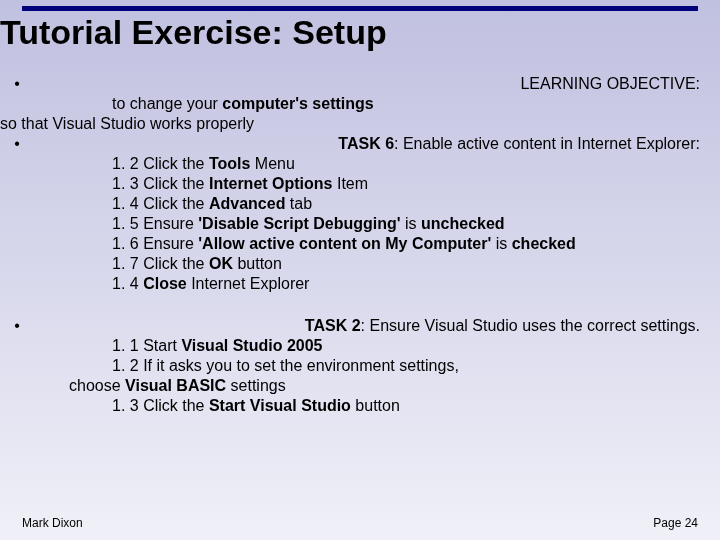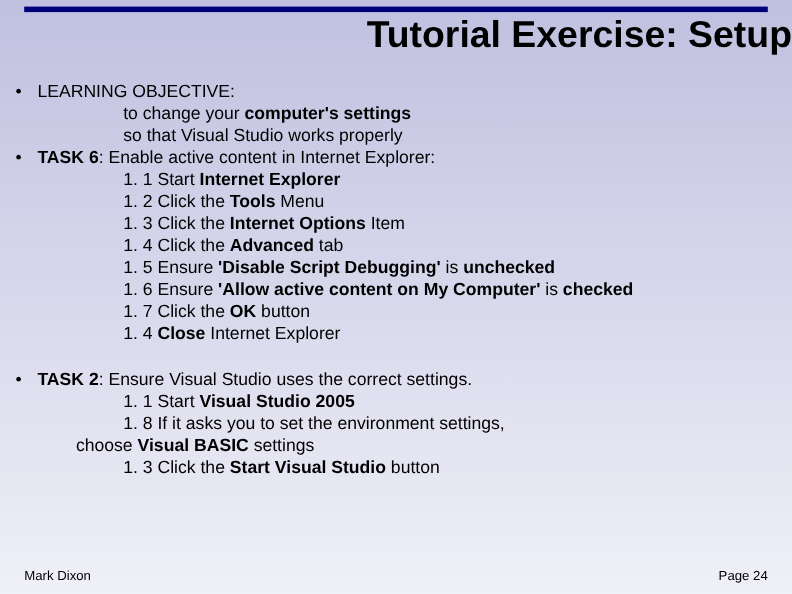--- a/index.html
+++ b/index.html
@@ -10,37 +10,37 @@
     font-family: Arial, Helvetica, sans-serif;
     position: relative;
     overflow: hidden;
   }
   .title-rule {
     height: 5px;
     background: #00007a;
     margin: 6px 22px 0 22px;
   }
   .title {
-    text-align: right;
+    text-align: left;
     font-size: 34px;
     font-weight: bold;
     color: #000;
     margin-top: 2px;
   }
   .content {
     margin: 22px 0 0 0;
     font-size: 16px;
     color: #000;
     line-height: 1.25;
   }
   .bullet-row { display: flex; }
   .bullet-dot { width: 34px; text-align: center; }
-  .bullet-body { flex: 1; padding-right: 20px; }
+  .bullet-body { flex: 1; padding-right: 20px; text-align: right; }
   .ind1 { padding-left: 112px; }
-  .ind2 { padding-left: 112px; }
+  .ind2 { }
   .ind3 { padding-left: 69px; }
   .footer {
     position: absolute;
     bottom: 10px;
     left: 0; right: 0;
     display: flex;
     justify-content: space-between;
     padding: 0 22px;
     font-size: 12px;
     color: #000;
@@ -59,37 +59,36 @@
     <div class="bullet-dot">•</div>
     <div class="bullet-body">LEARNING OBJECTIVE:</div>
   </div>
   <div class="ind1"><span>to change your </span><b>computer's settings</b></div>
   <div class="ind2">so that Visual Studio works properly</div>
 
   <div class="bullet-row">
     <div class="bullet-dot">•</div>
     <div class="bullet-body"><b>TASK 6</b><span>: Enable active content in Internet Explorer:</span></div>
   </div>
-  <div class="ind1"><span>1. 1 Start </span><b>Internet Explorer</b></div>
   <div class="ind1"><span>1. 2 Click the </span><b>Tools</b><span> Menu</span></div>
   <div class="ind1"><span>1. 3 Click the </span><b>Internet Options</b><span> Item</span></div>
   <div class="ind1"><span>1. 4 Click the </span><b>Advanced</b><span> tab</span></div>
   <div class="ind1"><span>1. 5 Ensure </span><b>'Disable Script Debugging'</b><span> is </span><b>unchecked</b></div>
   <div class="ind1"><span>1. 6 Ensure </span><b>'Allow active content on My Computer'</b><span> is </span><b>checked</b></div>
   <div class="ind1"><span>1. 7 Click the </span><b>OK</b><span> button</span></div>
   <div class="ind1"><span>1. 4 </span><b>Close</b><span> Internet Explorer</span></div>
 
   <div class="gap"></div>
 
   <div class="bullet-row">
     <div class="bullet-dot">•</div>
     <div class="bullet-body"><b>TASK 2</b><span>: Ensure Visual Studio uses the correct settings.</span></div>
   </div>
   <div class="ind1"><span>1. 1 Start </span><b>Visual Studio 2005</b></div>
-  <div class="ind1">1. 8 If it asks you to set the environment settings,</div>
+  <div class="ind1">1. 2 If it asks you to set the environment settings,</div>
   <div class="ind3"><span>choose </span><b>Visual BASIC</b><span> settings</span></div>
   <div class="ind1"><span>1. 3 Click the </span><b>Start Visual Studio</b><span> button</span></div>
 
 </div>
 
 <div class="footer">
   <span>Mark Dixon</span>
   <span>Page 24</span>
 </div>
 

